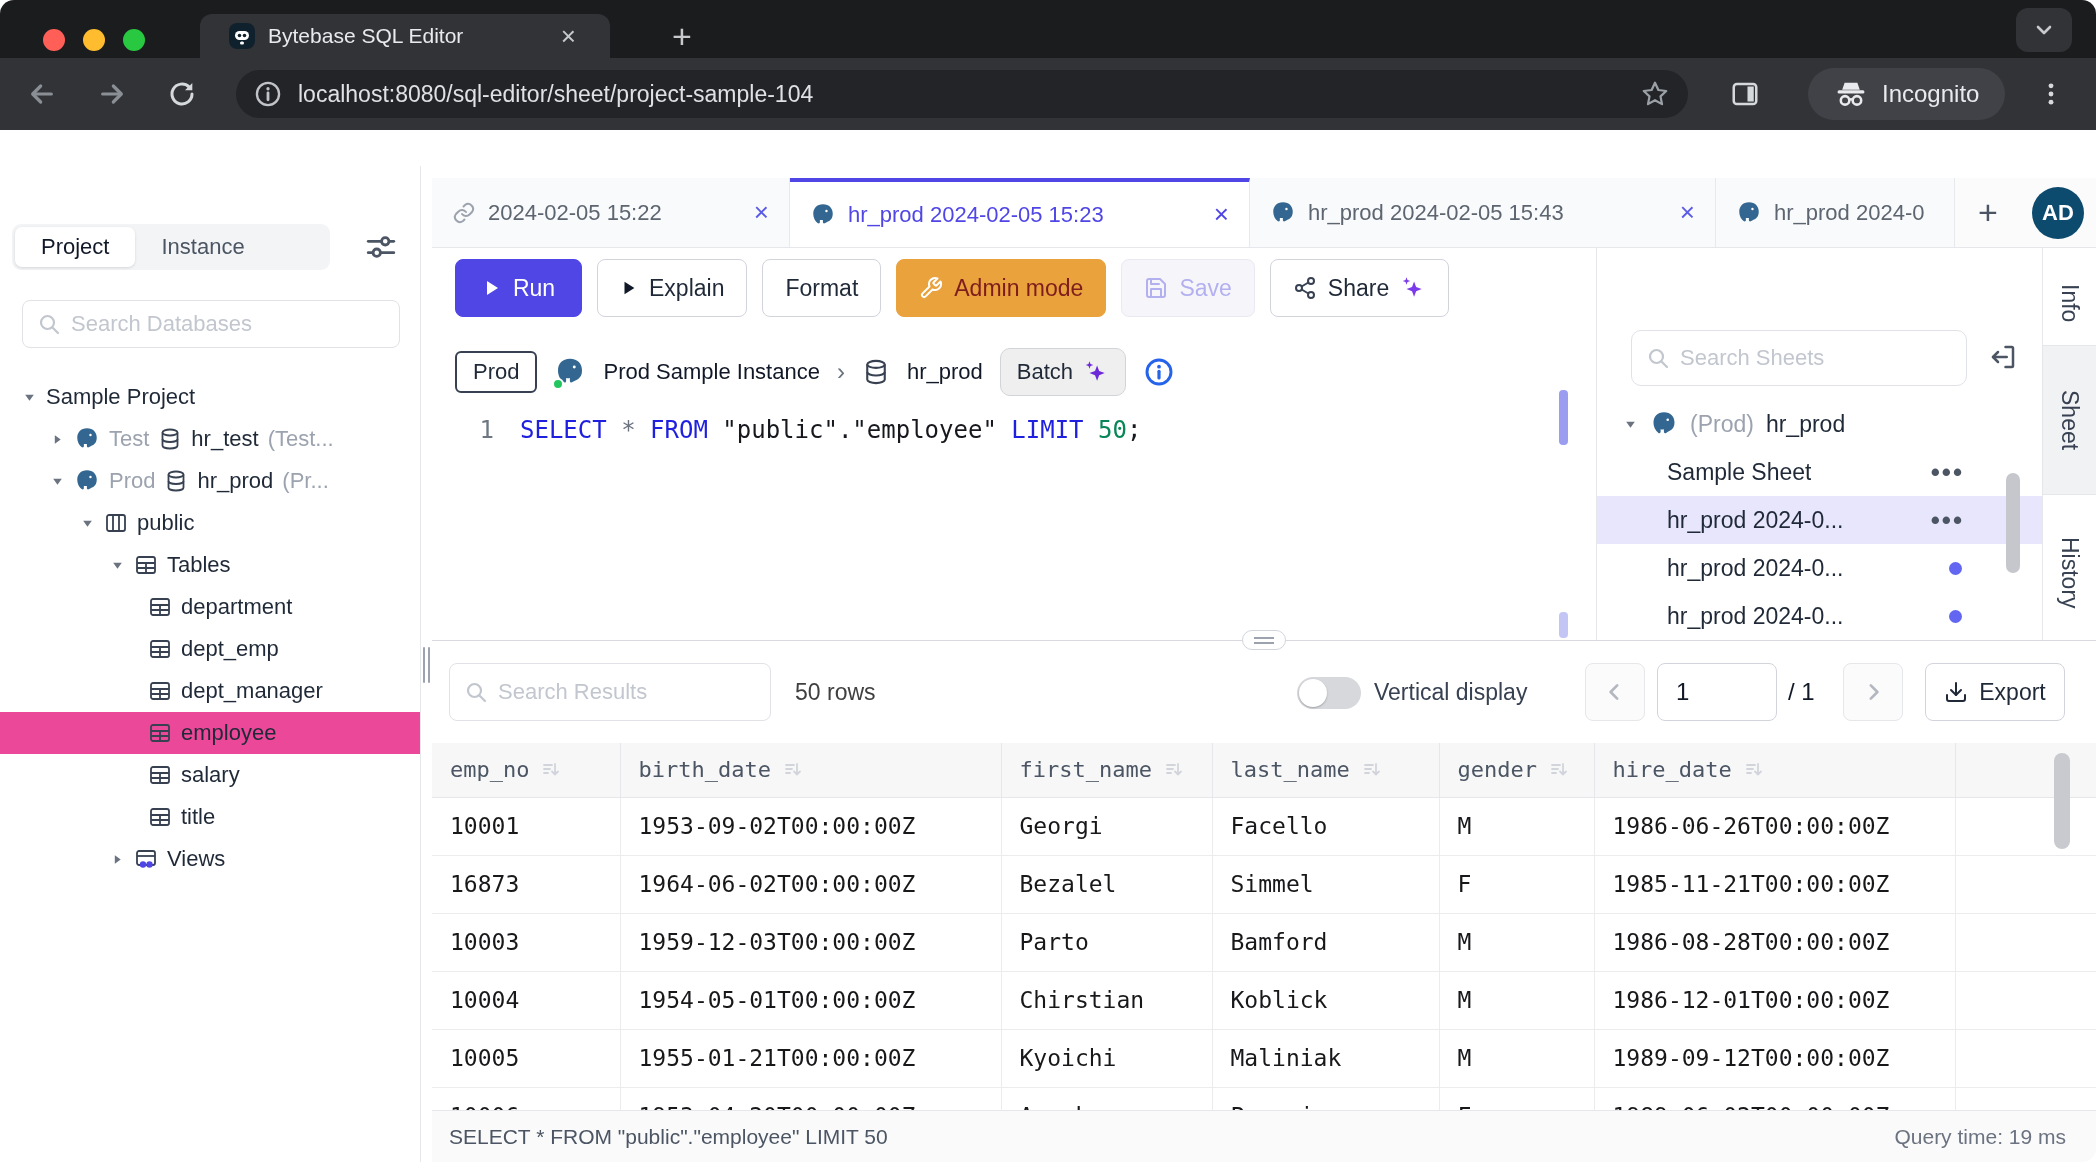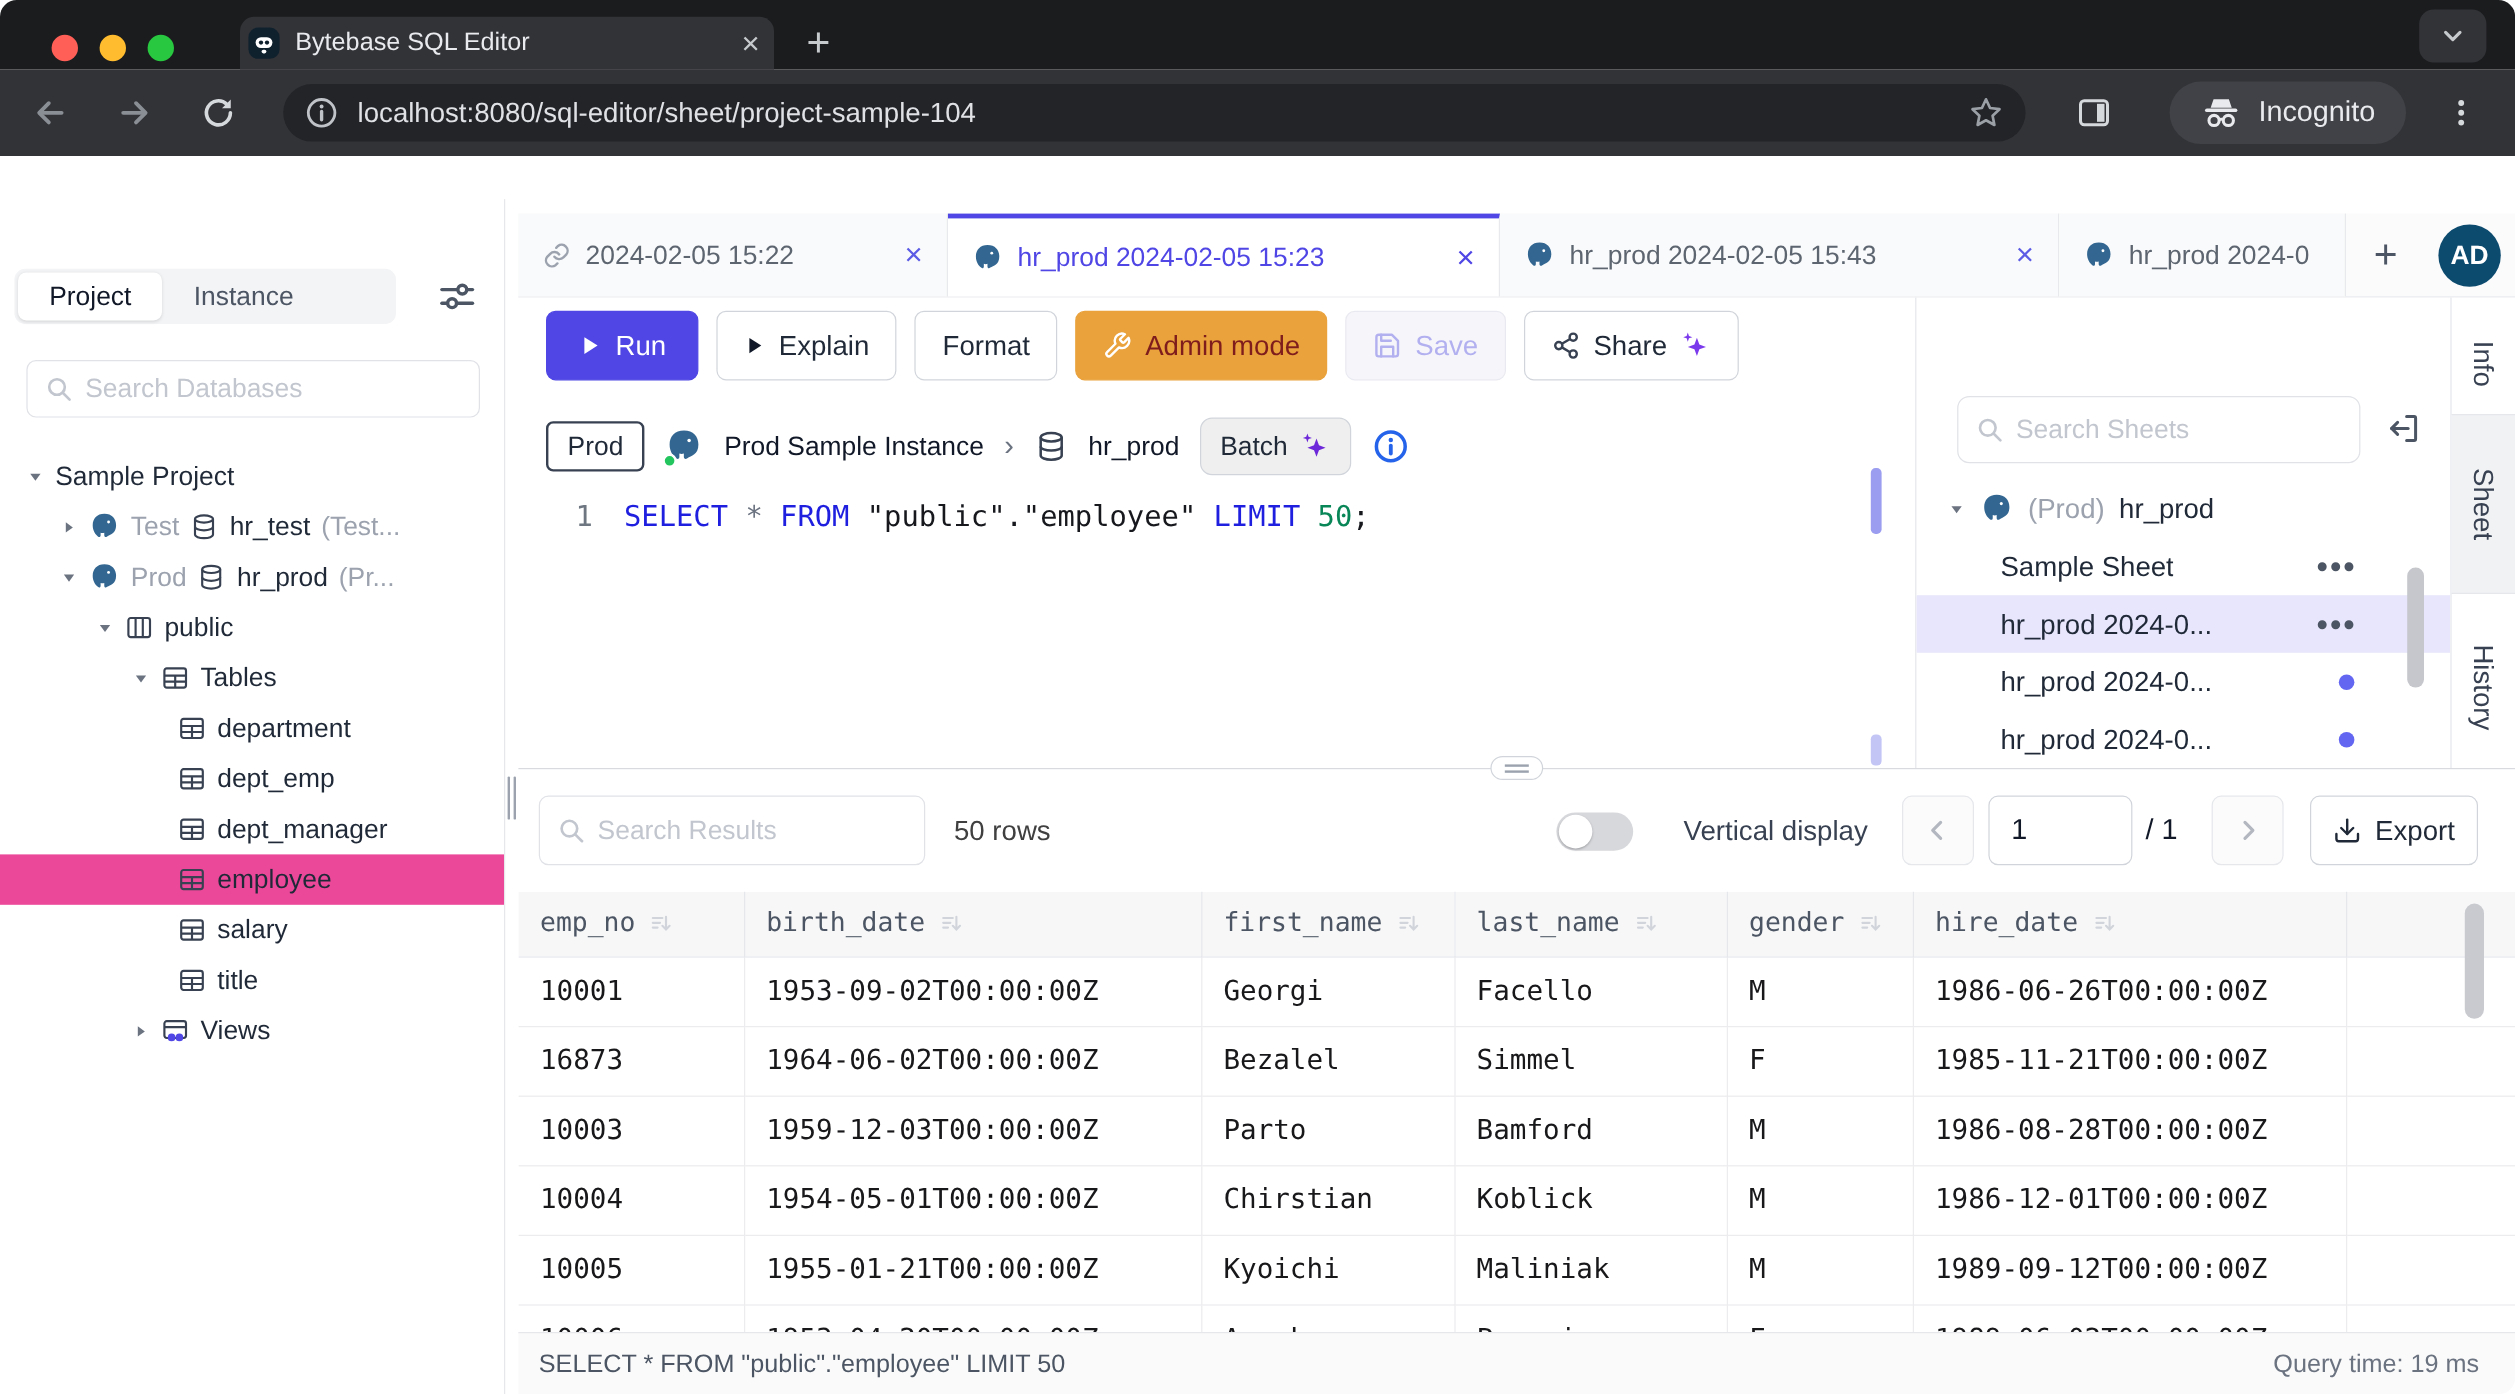--- a/index.html
+++ b/index.html
@@ -6,21 +6,21 @@
   html,body { background:#fff; }
   body { font-family:"Liberation Sans", sans-serif; }
   .window { position:relative; width:2096px; height:1162px; overflow:hidden; border-radius:14px; background:#fff; }
 
   
   .tabstrip { position:absolute; left:0; top:0; width:100%; height:58px; background:#1b1c1e; }
   .light { position:absolute; top:29px; width:22px; height:22px; border-radius:50%; }
   .light.red { left:43px; background:#ff5f57; }
   .light.yellow { left:83px; background:#febc2e; }
   .light.green { left:123px; background:#28c840; }
-  .btab { position:absolute; left:200px; top:14px; width:445px; height:44px; background:#323337; border-radius:12px 12px 0 0; display:flex; align-items:center; padding:0 6px; }
+  .btab { position:absolute; left:200px; top:14px; width:410px; height:44px; background:#323337; border-radius:12px 12px 0 0; display:flex; align-items:center; padding:0 28px; }
   .btab-title { color:#e8eaed; font-size:21px; margin-left:12px; flex:1; white-space:nowrap; overflow:hidden; }
   .btab-close { color:#c7cacd; font-size:26px; line-height:26px; padding:0 6px; cursor:default; }
   .newtab { position:absolute; left:660px; top:14px; width:44px; height:44px; color:#c7cacd; font-size:34px; font-weight:300; display:flex; align-items:center; justify-content:center; }
   .tabsearch { position:absolute; right:24px; top:8px; width:56px; height:44px; background:#323337; border-radius:12px; display:flex; align-items:center; justify-content:center; }
   .chrome-bar { position:absolute; left:0; top:58px; width:100%; height:72px; background:#323337; display:flex; align-items:center; }
   .nav-ic { width:36px; height:36px; display:flex; align-items:center; justify-content:center; flex:none; }
   .nav-back { margin-left:24px; } .nav-fwd { margin-left:34px; } .nav-reload { margin-left:34px; }
   .urlbar { margin-left:36px; width:1452px; height:48px; background:#222428; border-radius:24px; display:flex; align-items:center; padding:16px 18px; flex:none; }
   .url { color:#dfe1e5; font-size:23px; margin-left:16px; flex:1; white-space:nowrap; overflow:hidden; }
   .sidepanel-ic { margin-left:42px; flex:none; }
@@ -104,21 +104,21 @@
   .striptab.history { top:260px; height:130px; }
 
   
   .results { position:absolute; left:432px; top:510px; right:0; bottom:0; background:#fff; border-top:1px solid #d8dadf; }
   .split-handle { position:absolute; left:810px; top:-11px; width:44px; height:20px; background:#fff; border:1px solid #d1d5db; border-radius:10px; display:flex; flex-direction:column; gap:3px; align-items:center; justify-content:center; z-index:5; }
   .split-handle i { width:20px; height:2px; background:#9ca3af; }
   .res-search { position:absolute; left:17px; top:22px; width:322px; height:58px; }
   .row-count { position:absolute; left:363px; top:22px; height:58px; display:flex; align-items:center; font-size:23px; color:#404040; }
   .toggle { position:absolute; left:865px; top:36px; width:64px; height:32px; border-radius:16px; background:#d7d8dc; }
   .toggle .knob { position:absolute; left:2px; top:2px; width:28px; height:28px; border-radius:50%; background:#fff; box-shadow:0 1px 2px rgba(0,0,0,.25); }
-  .toggle-label { position:absolute; left:942px; top:22px; height:58px; display:flex; align-items:center; font-size:23px; color:#374151;margin-left:29px; }
+  .toggle-label { position:absolute; left:942px; top:22px; height:58px; display:flex; align-items:center; font-size:23px; color:#374151; }
   .pg-btn { position:absolute; top:22px; width:60px; height:58px; border:1px solid #e5e7eb; background:#fbfbfc; border-radius:8px; display:flex; align-items:center; justify-content:center; }
   .pg-prev { left:1153px; } .pg-next { left:1411px; }
   .page-input { position:absolute; left:1225px; top:22px; width:120px; height:58px; border:1px solid #d1d5db; border-radius:8px; font-size:24px; color:#111827; padding-left:18px; font-family:inherit; outline:none; }
   .page-total { position:absolute; left:1356px; top:22px; height:58px; display:flex; align-items:center; font-size:24px; color:#111827; }
   .btn-export { position:absolute; left:1493px; top:22px; width:140px; }
   .tablewrap { position:absolute; left:0; top:102px; right:0; bottom:52px; overflow:hidden; }
   table.results-tbl { border-collapse:collapse; table-layout:fixed; width:1664px; }
   .results-tbl th { height:54px; background:#f7f7f8; border-bottom:1px solid #e5e7eb; border-right:1px solid #e5e7eb; font-family:"DejaVu Sans Mono", monospace; font-weight:normal; font-size:22px; color:#4b5563; text-align:left; padding-left:18px; white-space:nowrap; overflow:hidden; }
   .results-tbl th .th-in { display:flex; align-items:center; gap:12px; }
   .results-tbl td { height:58px; border-bottom:1px solid #ececee; border-right:1px solid #ececee; font-family:"DejaVu Sans Mono", monospace; font-size:23px; color:#18181b; padding-left:18px; white-space:nowrap; overflow:hidden; }

